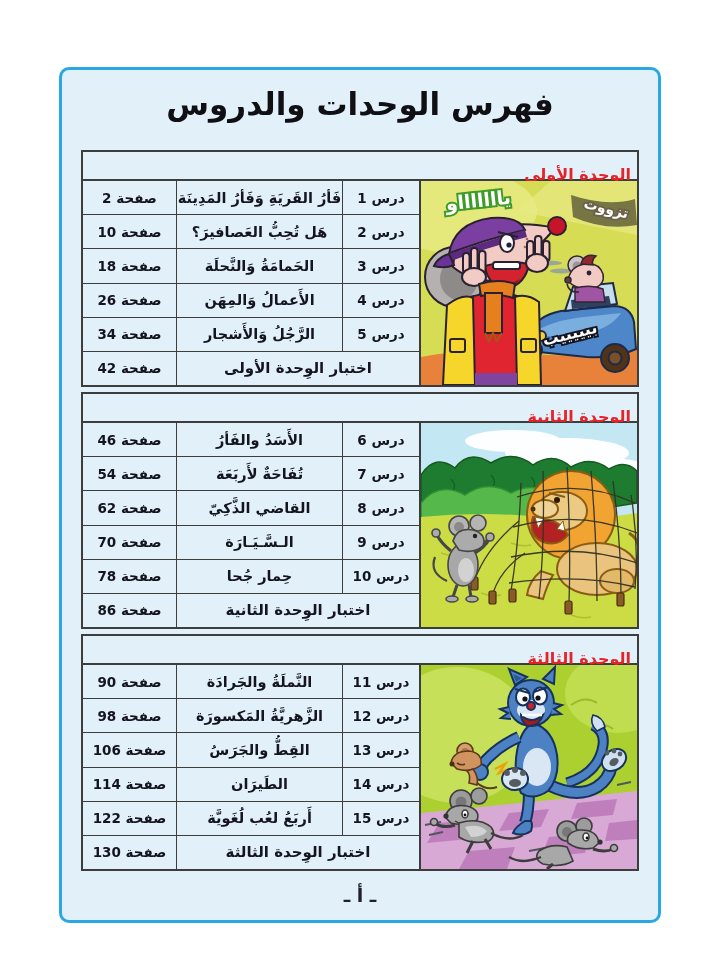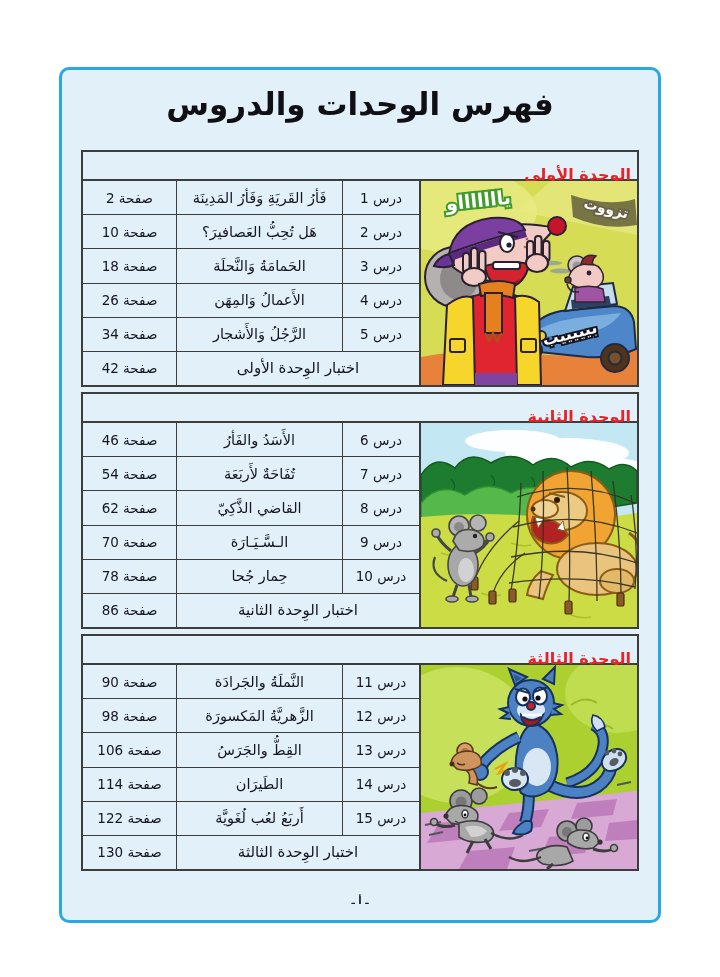--- a/index.html
+++ b/index.html
@@ -25,27 +25,27 @@
     border-bottom:2px solid var(--table-border);}
   .unit-body{display:flex;direction:rtl;height:204px;}
   .pic{width:218px;height:204px;border-left:2px solid var(--table-border);
     overflow:hidden;flex:none;}
   .pic svg{display:block;width:100%;height:100%;}
   .rows{width:336px;flex:none;display:flex;flex-direction:column;}
   .row{flex:1;display:grid;grid-template-columns:77px 166px 93px;direction:rtl;}
   .row + .row{border-top:1.5px solid var(--table-border);}
   .row.exam{grid-template-columns:243px 93px;}
   .c{display:flex;align-items:center;justify-content:center;
-    font-weight:400;color:var(--text-dark);white-space:nowrap;overflow:hidden;}
+    font-weight:700;color:var(--text-dark);white-space:nowrap;overflow:hidden;}
   .c-lesson{font-size:13.5px;border-left:1.5px solid var(--table-border);}
   .c-title{font-size:14.5px;border-left:1.5px solid var(--table-border);}
   .c-page{font-size:13.5px;}
   .c-exam{font-size:15px;border-left:1.5px solid var(--table-border);}
   .footer-marker{position:absolute;bottom:14px;left:0;width:100%;
-    text-align:center;font-size:10px;font-weight:700;color:#20202a;}
+    text-align:center;font-size:19px;font-weight:700;color:#20202a;}
   svg text{font-family:"DejaVu Sans","Liberation Sans",sans-serif;}
 </style>
 </head>
 <body>
 
 <div class="page">
   <div class="panel">
 
     <div class="page-title">فهرس الوحدات والدروس</div>
 

